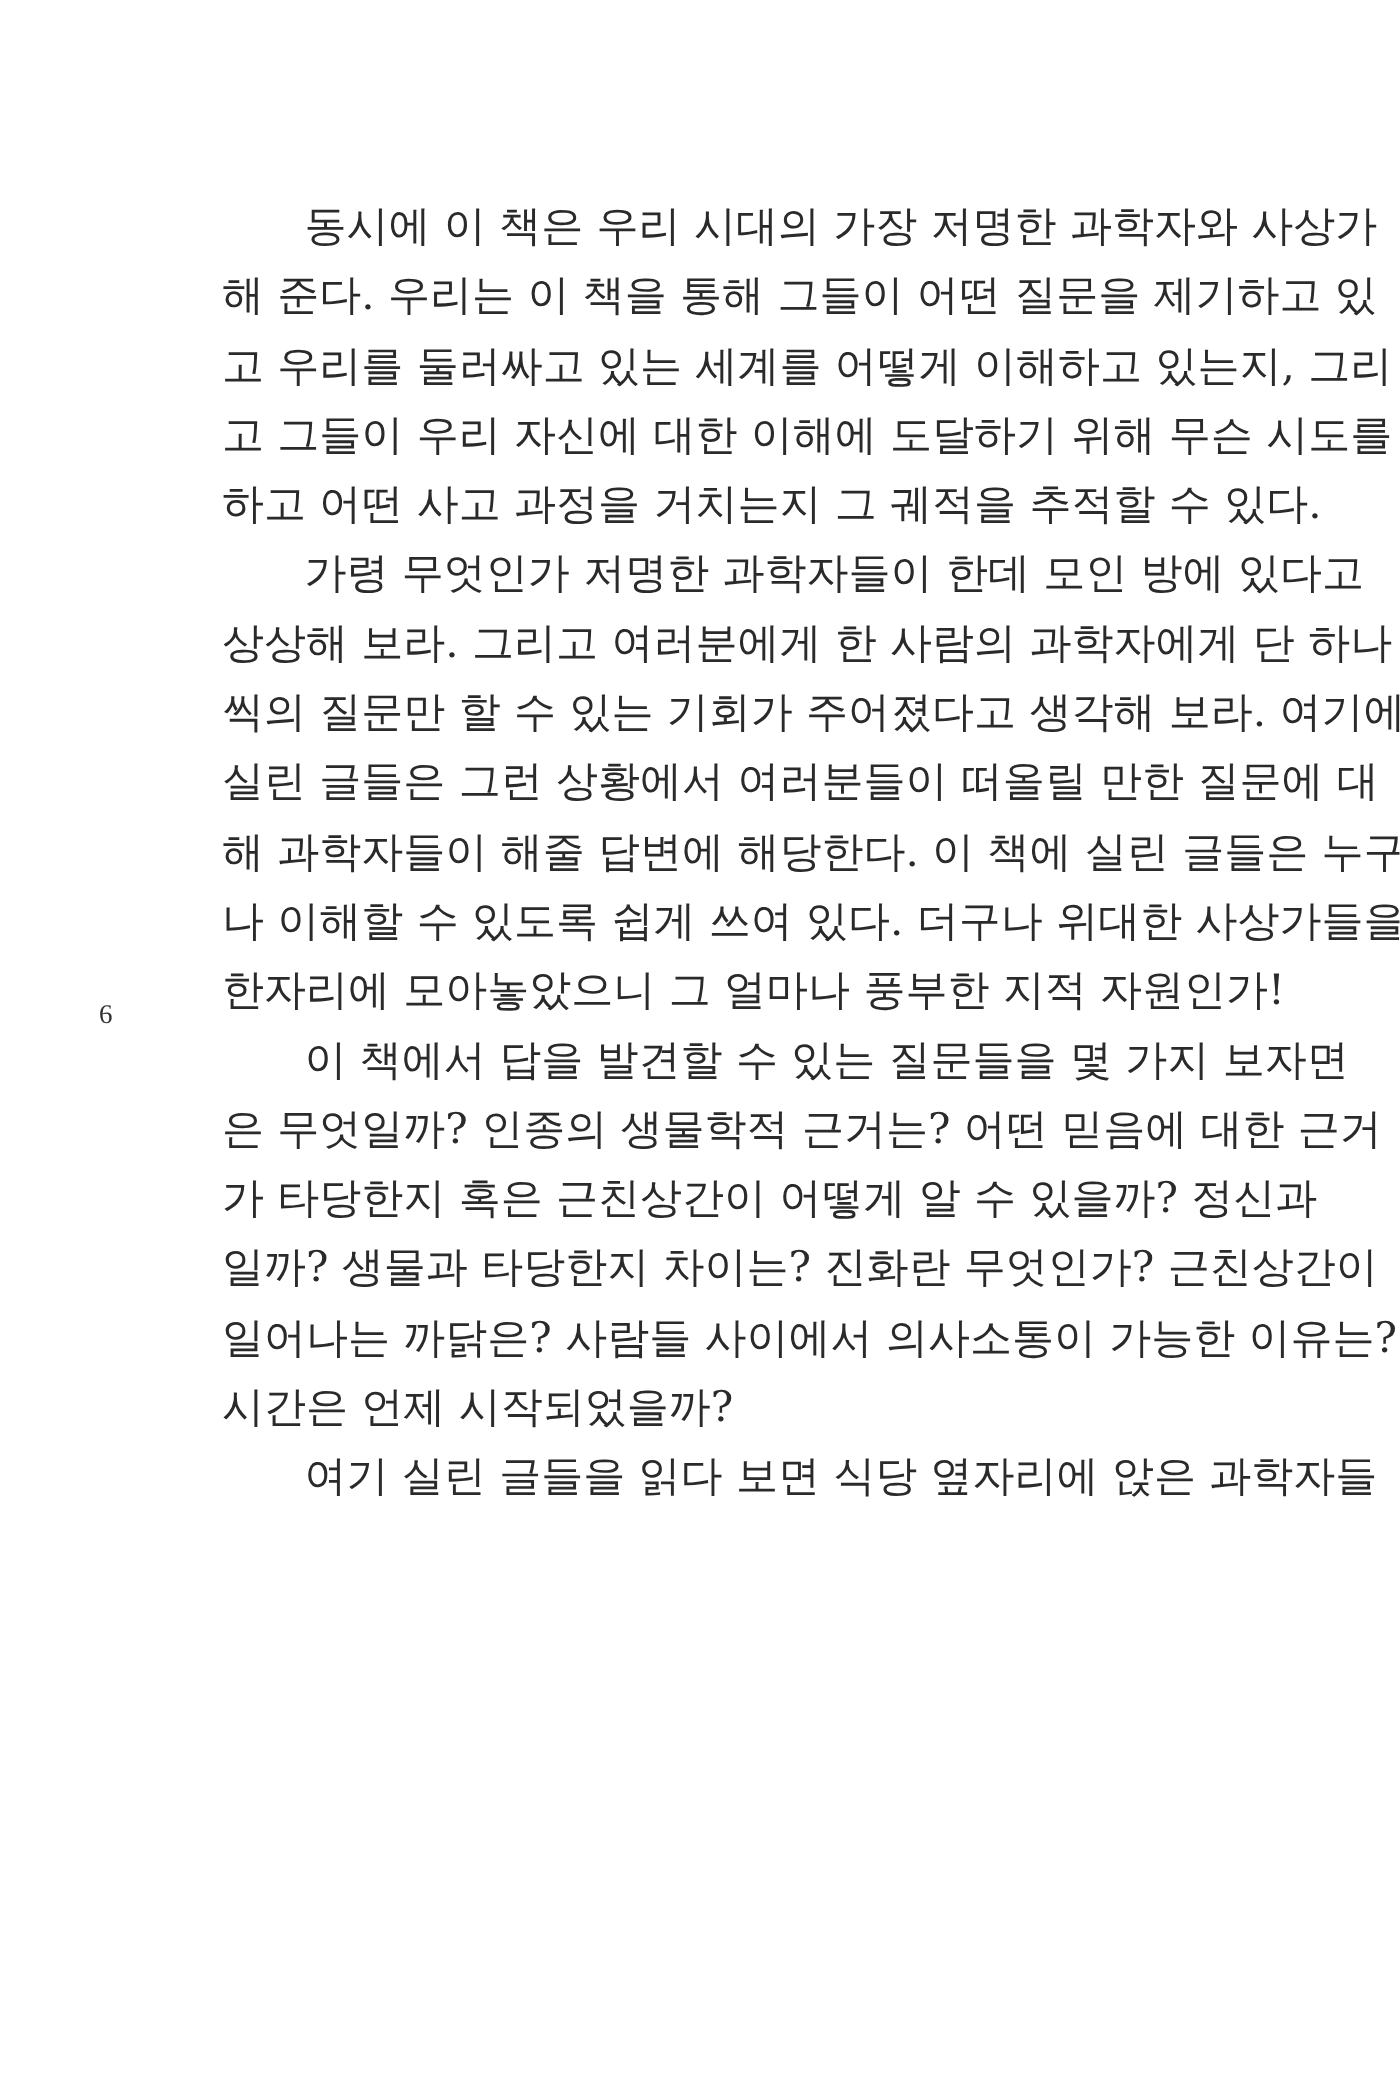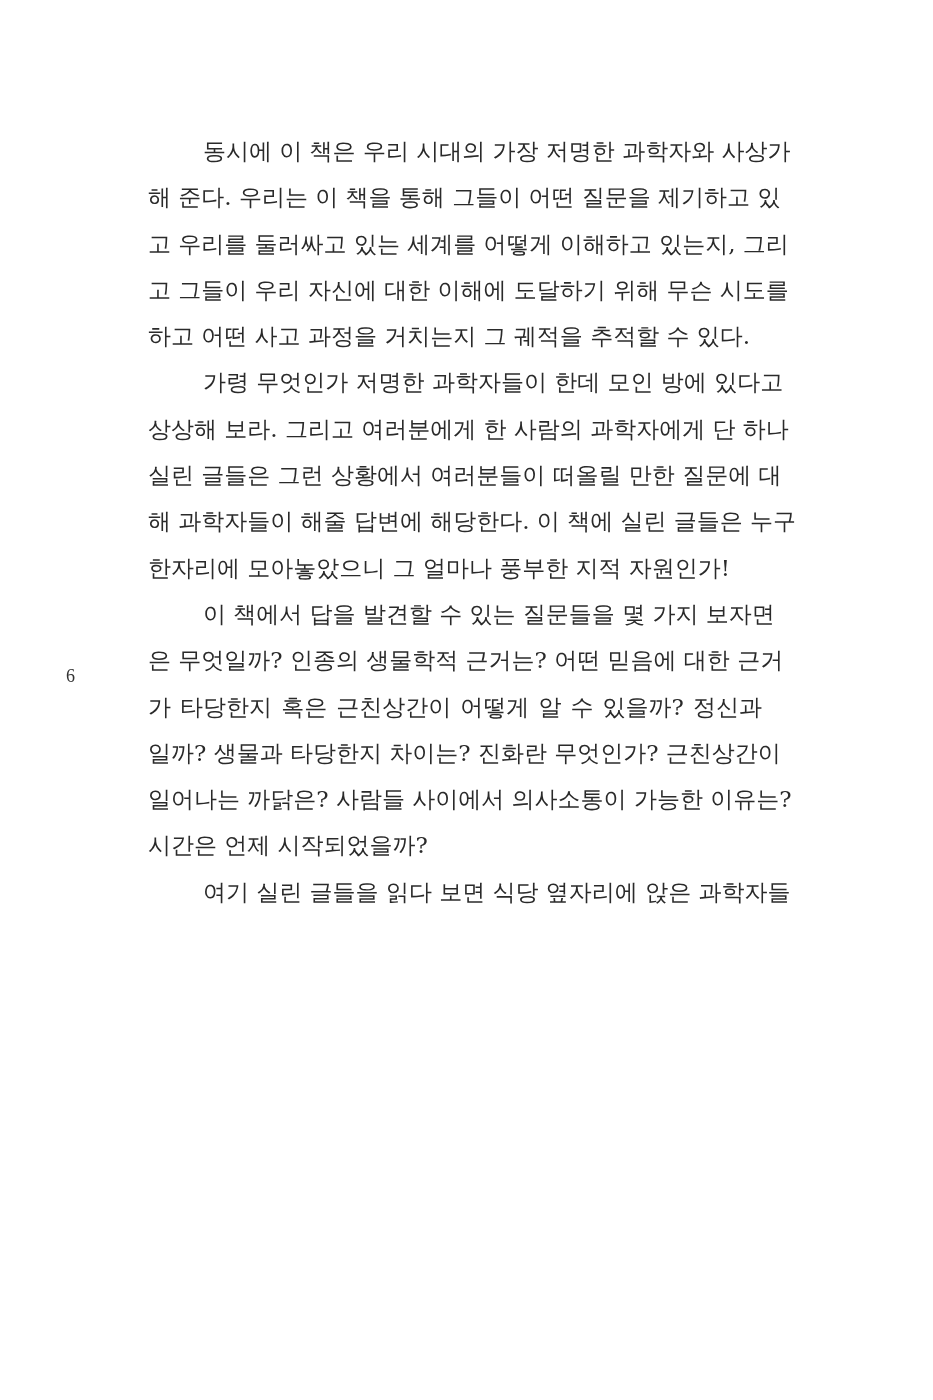--- a/index.html
+++ b/index.html
@@ -1,21 +1,21 @@
 <!DOCTYPE html>
 <html><head>
 <meta charset="utf-8">
 <style>
   html, body { margin: 0; padding: 0; background: #ffffff; }
   body { width: 933px; height: 1400px; position: relative; overflow: hidden; }
   .page { position: absolute; left: 0; top: 0; width: 933px; height: 1400px; background: #ffffff; }
   .text-block {
     position: absolute; left: 148px; top: 128px; width: 614px;
     font-family: "DejaVu Serif", "Liberation Serif", serif;
-    font-size: 23px; line-height: 46.3px; color: #2a2a2a;
+    font-size: 28px; line-height: 46.3px; color: #2a2a2a;
   }
   .line { display: block; white-space: nowrap; text-align: justify; text-align-last: justify; height: 46.3px; }
   .line.last { text-align-last: left; }
   .line.indent { padding-left: 55px; }
   .page-number {
     position: absolute; left: 66px; top: 666px;
     font-family: "Liberation Serif", "DejaVu Serif", serif;
     font-size: 18px; color: #333333;
   }
 </style>
@@ -29,22 +29,24 @@
     <div>
       <span class="line indent">동시에 이 책은 우리 시대의 가장 저명한 과학자와 사상가</span>
       <span class="line">해 준다. 우리는 이 책을 통해 그들이 어떤 질문을 제기하고 있</span>
       <span class="line">고 우리를 둘러싸고 있는 세계를 어떻게 이해하고 있는지, 그리</span>
       <span class="line">고 그들이 우리 자신에 대한 이해에 도달하기 위해 무슨 시도를</span>
       <span class="line last">하고 어떤 사고 과정을 거치는지 그 궤적을 추적할 수 있다.</span>
     </div>
     <div>
       <span class="line indent">가령 무엇인가 저명한 과학자들이 한데 모인 방에 있다고</span>
       <span class="line">상상해 보라. 그리고 여러분에게 한 사람의 과학자에게 단 하나</span>
+      <span class="line">씩의 질문만 할 수 있는 기회가 주어졌다고 생각해 보라. 여기에</span>
       <span class="line">실린 글들은 그런 상황에서 여러분들이 떠올릴 만한 질문에 대</span>
       <span class="line">해 과학자들이 해줄 답변에 해당한다. 이 책에 실린 글들은 누구</span>
+      <span class="line">나 이해할 수 있도록 쉽게 쓰여 있다. 더구나 위대한 사상가들을</span>
       <span class="line last">한자리에 모아놓았으니 그 얼마나 풍부한 지적 자원인가!</span>
     </div>
     <div>
       <span class="line indent">이 책에서 답을 발견할 수 있는 질문들을 몇 가지 보자면</span>
       <span class="line">은 무엇일까? 인종의 생물학적 근거는? 어떤 믿음에 대한 근거</span>
       <span class="line">가 타당한지 혹은 근친상간이 어떻게 알 수 있을까? 정신과</span>
       <span class="line">일까? 생물과 타당한지 차이는? 진화란 무엇인가? 근친상간이</span>
       <span class="line">일어나는 까닭은? 사람들 사이에서 의사소통이 가능한 이유는?</span>
       <span class="line last">시간은 언제 시작되었을까?</span>
     </div>

